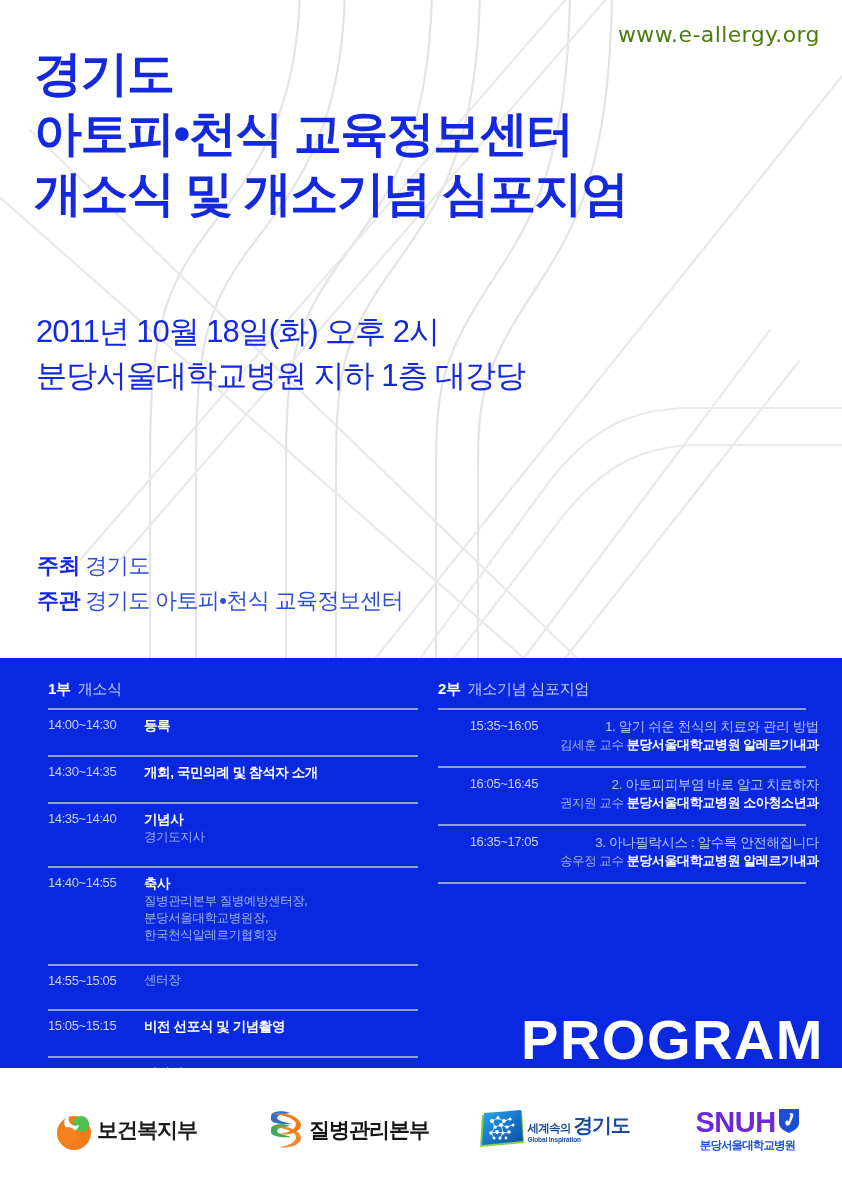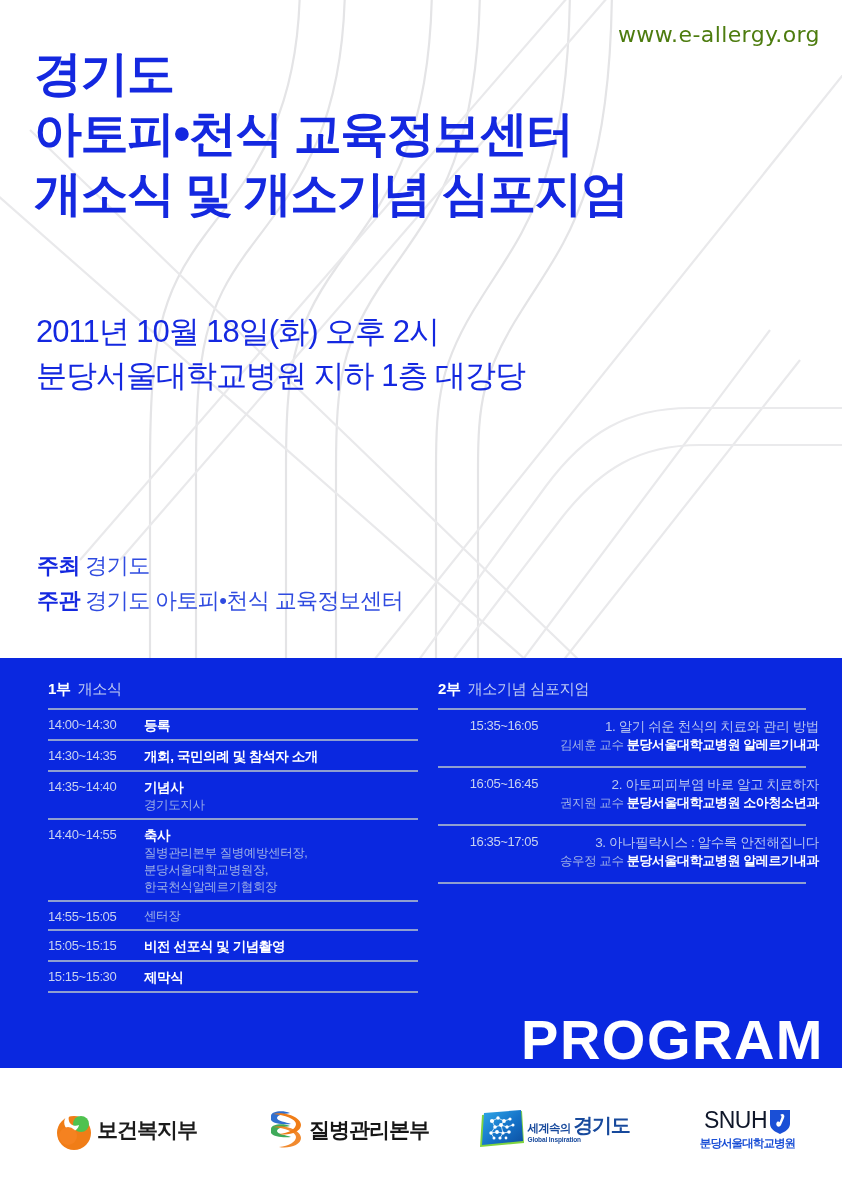--- a/index.html
+++ b/index.html
@@ -101,21 +101,21 @@
     margin-bottom: 9px;
     color: #ffffff;
   }
   .col-head .part { font-weight: bold; color: #ffffff; }
   .col-head .part-name { font-weight: normal; color: #c2cdf2; margin-left: 3px; }
 
   .sched { width: 100%; }
   .row {
     display: flex;
     border-top: 2px solid #8f9fd0;
-    padding: 6px 0 4px 0;
+    padding: 6px 0 20px 0;
   }
   .row.last-rule { border-bottom: 2px solid #8f9fd0; }
   .row .time {
     flex: 0 0 auto;
     width: 96px;
     font-size: 13px;
     color: #c8d2f0;
     letter-spacing: -0.4px;
     white-space: nowrap;
     padding-top: 1px;
@@ -191,21 +191,21 @@
     letter-spacing: -1px; white-space: nowrap;
   }
   .gg-stack { display: flex; flex-direction: column; justify-content: center; line-height: 1; }
   .gg-top { display: flex; align-items: baseline; gap: 3px; }
   .gg-se { font-size: 11.5px; font-weight: bold; color: #17499c; letter-spacing: -0.8px; }
   .gg-gyeonggi { font-size: 20px; font-weight: bold; color: #17499c; letter-spacing: -1.3px; }
   .gg-sub { font-size: 6.5px; font-weight: bold; color: #17499c; letter-spacing: -0.1px; margin-top: 2px; }
   .snuh-stack { display: flex; flex-direction: column; align-items: center; line-height: 1; }
   .snuh-row { display: flex; align-items: flex-start; gap: 2px; }
   .snuh-main {
-    font-size: 23px; font-weight: normal; color: #0f172a;
+    font-size: 29px; font-weight: bold; color: #6d28d9;
     letter-spacing: -0.5px; font-family: "Liberation Sans", sans-serif;
   }
   .snuh-sub {
     font-size: 11.5px; font-weight: bold; color: #1a4fd6;
     letter-spacing: -0.9px; margin-top: 3px;
   }
 </style>
 </head>
 <body>
 

